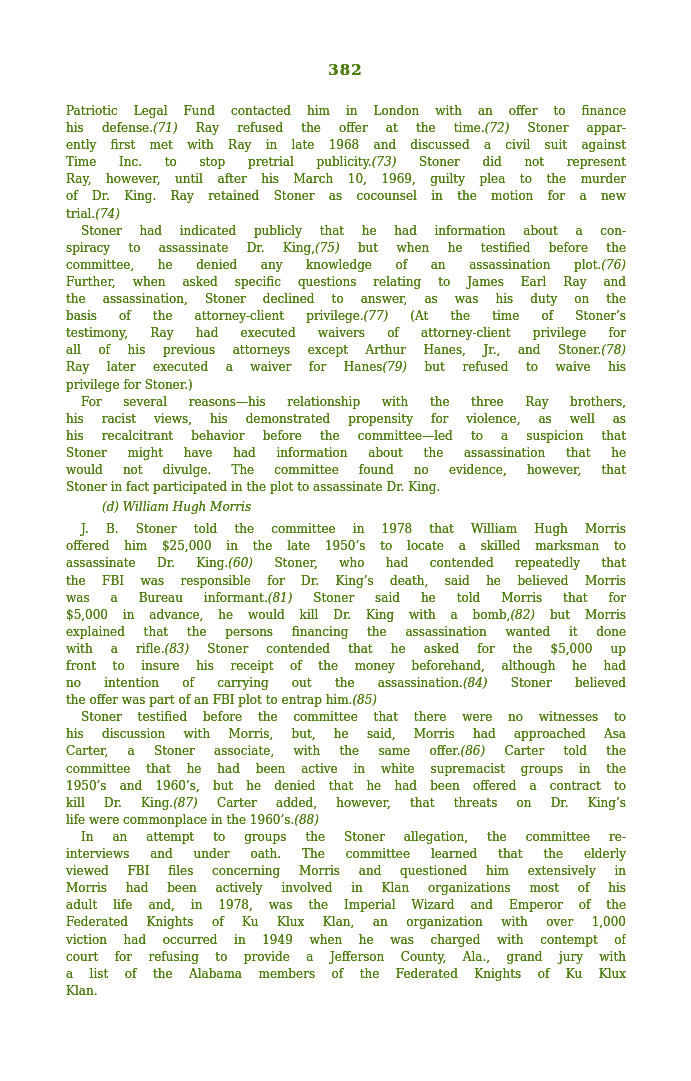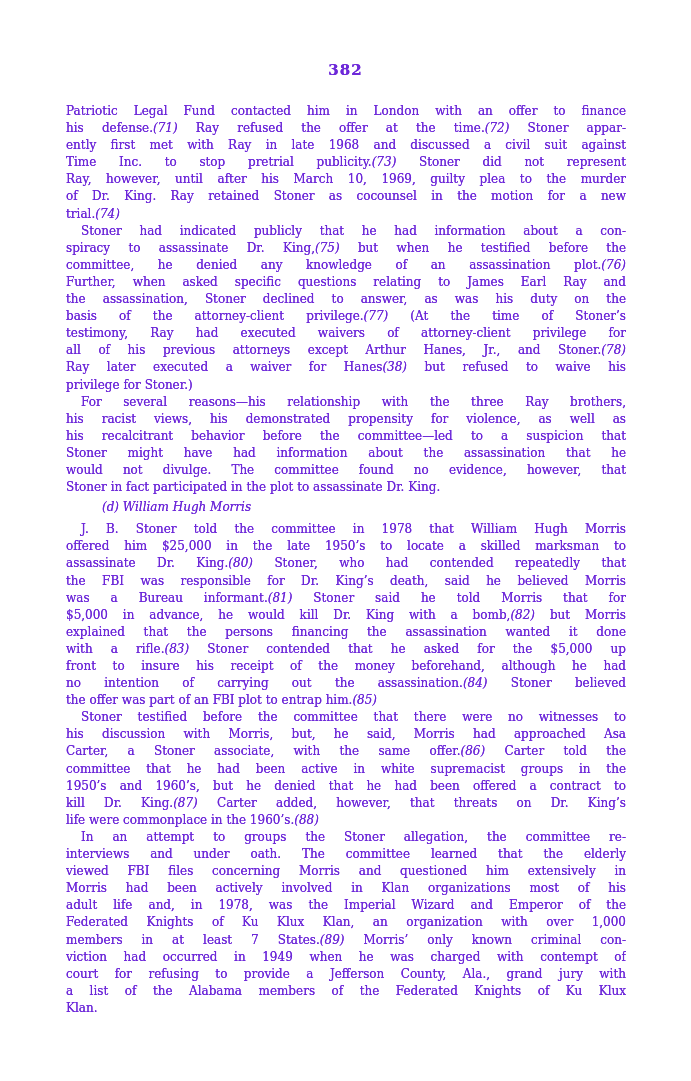--- a/index.html
+++ b/index.html
@@ -7,21 +7,21 @@
     padding: 0;
     background: #ffffff;
   }
   .page {
     position: relative;
     width: 691px;
     height: 1081px;
     background: #ffffff;
     overflow: hidden;
     font-family: "DejaVu Serif", "Liberation Serif", serif;
-    color: #6d28d9;
+    color: #4d7c0f;
     text-decoration: underline;
   }
   .page-number {
     position: absolute;
     top: 61px;
     left: 0;
     width: 691px;
     text-align: center;
     font-size: 15px;
     font-weight: bold;
@@ -97,36 +97,36 @@
       </div>
       <div class="para indent">
         <div class="line first">Stoner had indicated publicly that he had information about a con-</div>
         <div class="line">spiracy to assassinate Dr. King,<i>(75)</i> but when he testified before the</div>
         <div class="line">committee, he denied any knowledge of an assassination plot.<i>(76)</i></div>
         <div class="line">Further, when asked specific questions relating to James Earl Ray and</div>
         <div class="line">the assassination, Stoner declined to answer, as was his duty on the</div>
         <div class="line">basis of the attorney-client privilege.<i>(77)</i> (At the time of Stoner’s</div>
         <div class="line">testimony, Ray had executed waivers of attorney-client privilege for</div>
         <div class="line">all of his previous attorneys except Arthur Hanes, Jr., and Stoner.<i>(78)</i></div>
-        <div class="line">Ray later executed a waiver for Hanes<i>(38)</i> but refused to waive his</div>
+        <div class="line">Ray later executed a waiver for Hanes<i>(79)</i> but refused to waive his</div>
         <div class="line final">privilege for Stoner.)</div>
       </div>
       <div class="para indent">
         <div class="line first">For several reasons—his relationship with the three Ray brothers,</div>
         <div class="line">his racist views, his demonstrated propensity for violence, as well as</div>
         <div class="line">his recalcitrant behavior before the committee—led to a suspicion that</div>
         <div class="line">Stoner might have had information about the assassination that he</div>
         <div class="line">would not divulge. The committee found no evidence, however, that</div>
         <div class="line final">Stoner in fact participated in the plot to assassinate Dr. King.</div>
       </div>
       <div class="heading">(d) William Hugh Morris</div>
       <div class="para indent">
         <div class="line first">J. B. Stoner told the committee in 1978 that William Hugh Morris</div>
         <div class="line">offered him $25,000 in the late 1950’s to locate a skilled marksman to</div>
-        <div class="line">assassinate Dr. King.<i>(80)</i> Stoner, who had contended repeatedly that</div>
+        <div class="line">assassinate Dr. King.<i>(60)</i> Stoner, who had contended repeatedly that</div>
         <div class="line">the FBI was responsible for Dr. King’s death, said he believed Morris</div>
         <div class="line">was a Bureau informant.<i>(81)</i> Stoner said he told Morris that for</div>
         <div class="line">$5,000 in advance, he would kill Dr. King with a bomb,<i>(82)</i> but Morris</div>
         <div class="line">explained that the persons financing the assassination wanted it done</div>
         <div class="line">with a rifle.<i>(83)</i> Stoner contended that he asked for the $5,000 up</div>
         <div class="line">front to insure his receipt of the money beforehand, although he had</div>
         <div class="line">no intention of carrying out the assassination.<i>(84)</i> Stoner believed</div>
         <div class="line final">the offer was part of an FBI plot to entrap him.<i>(85)</i></div>
       </div>
       <div class="para indent">
@@ -138,20 +138,19 @@
         <div class="line">kill Dr. King.<i>(87)</i> Carter added, however, that threats on Dr. King’s</div>
         <div class="line final">life were commonplace in the 1960’s.<i>(88)</i></div>
       </div>
       <div class="para indent">
         <div class="line first">In an attempt to groups the Stoner allegation, the committee re-</div>
         <div class="line">interviews and under oath. The committee learned that the elderly</div>
         <div class="line">viewed FBI files concerning Morris and questioned him extensively in</div>
         <div class="line">Morris had been actively involved in Klan organizations most of his</div>
         <div class="line">adult life and, in 1978, was the Imperial Wizard and Emperor of the</div>
         <div class="line">Federated Knights of Ku Klux Klan, an organization with over 1,000</div>
-        <div class="line">members in at least 7 States.<i>(89)</i> Morris’ only known criminal con-</div>
         <div class="line">viction had occurred in 1949 when he was charged with contempt of</div>
         <div class="line">court for refusing to provide a Jefferson County, Ala., grand jury with</div>
         <div class="line">a list of the Alabama members of the Federated Knights of Ku Klux</div>
         <div class="line final">Klan.</div>
       </div>
     </div>
 </div>
 
 </body></html>

